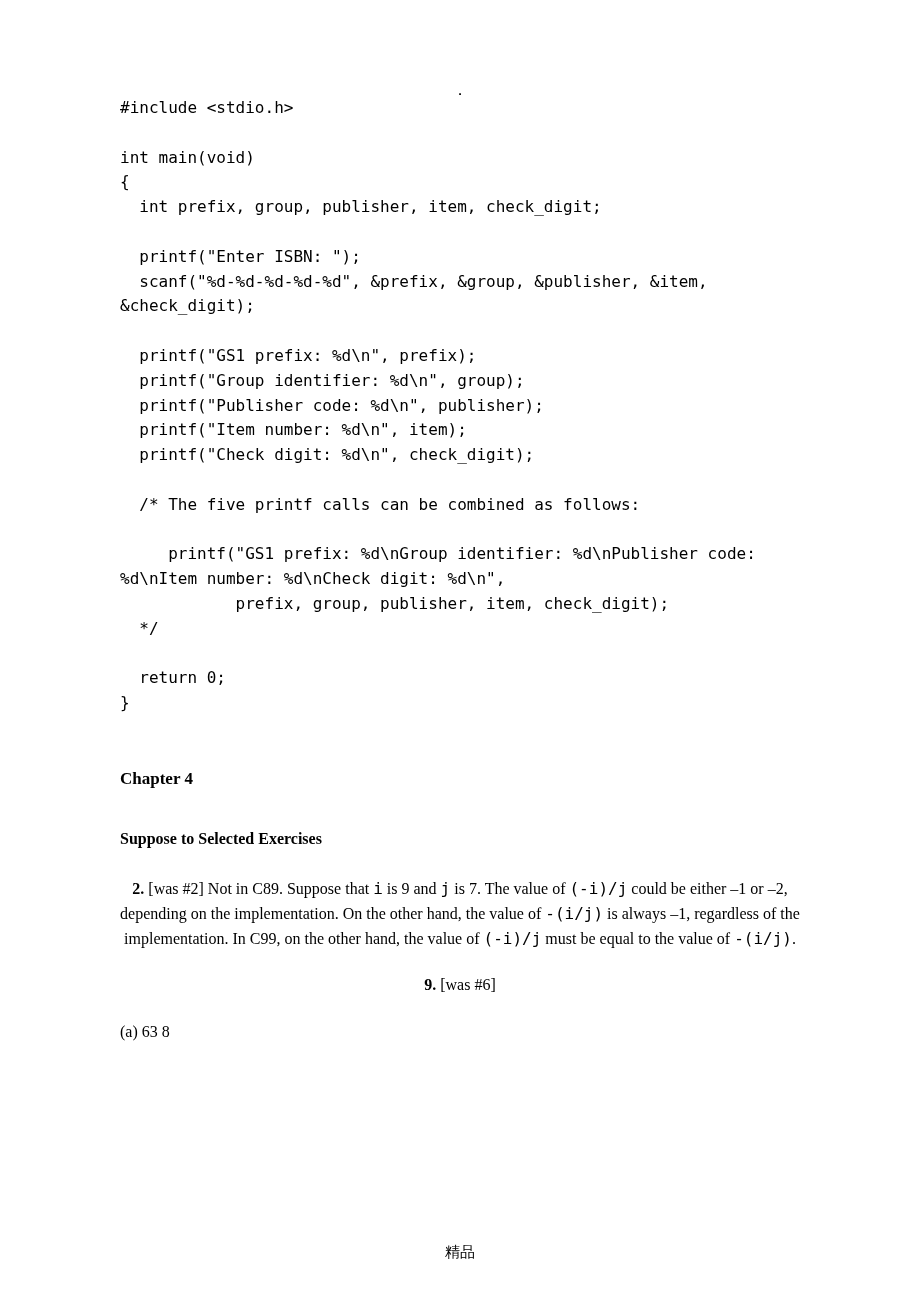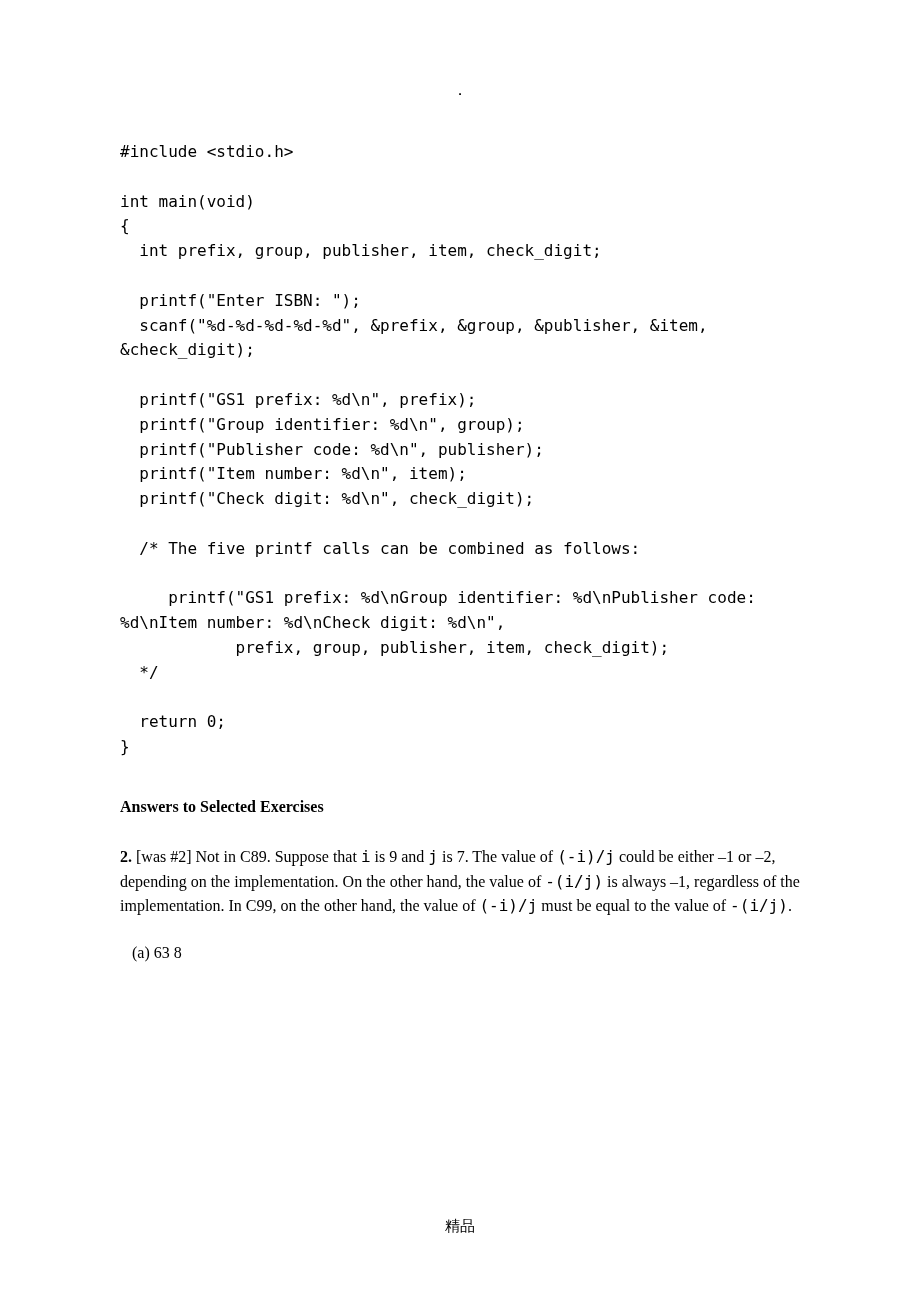--- a/index.html
+++ b/index.html
@@ -7,21 +7,21 @@
     width: 920px;
     height: 1302px;
     background: #fff;
     font-family: "SimSun", "NSimSun", "Songti SC", serif;
     font-size: 16px;
     line-height: 1.55;
     color: #000;
     position: relative;
   }
   .page {
-    padding: 100px 120px 0 120px;
+    padding: 56px 120px 0 120px;
   }
   .dot-top {
     position: absolute;
     left: 0; right: 0; top: 78px;
     text-align: center;
     font-size: 16px;
   }
   .code {
     font-family: "SimSun", "NSimSun", monospace;
     white-space: pre-wrap;
@@ -39,32 +39,32 @@
   }
   .h2 {
     font-weight: bold;
     font-size: 16px;
     margin-top: 35px;
   }
   .para {
     margin-top: 25px;
     font-size: 16px;
     line-height: 1.55;
+    text-align: center;
   }
   .q9 { margin-top: 22px; }
   .list {
     margin-top: 22px;
-    margin-left: 12px;
   }
   .list div { line-height: 1.55; }
   .b { font-weight: bold; }
   .mono { font-family: "SimSun","NSimSun",monospace; }
   .footer {
     position: absolute;
-    left: 0; right: 0; bottom: 64px;
+    left: 0; right: 0; bottom: 38px;
     text-align: center;
     font-size: 15px;
   }
 </style>
 </head>
 <body>
 
 <div class="dot-top">．</div>
 
 <div class="page">
@@ -86,27 +86,31 @@
 
   /* The five printf calls can be combined as follows:
 
      printf("GS1 prefix: %d\nGroup identifier: %d\nPublisher code: %d\nItem number: %d\nCheck digit: %d\n",
             prefix, group, publisher, item, check_digit);
   */
 
   return 0;
 }</div>
 
+  <div class="h1">Chapter 4</div>
 
-  <div class="h2">Answers to Selected Exercises</div>
+  <div class="h2">Suppose to Selected Exercises</div>
 
   <div class="para">
     <span class="b">2.</span><span> [was #2] </span><span>Not in C89. Suppose that </span><span class="mono">i</span><span> is 9 and </span><span class="mono">j</span><span> is 7. The value of </span><span class="mono">(-i)/j</span><span> could be either –1 or –2, depending on the implementation. On the other hand, the value of </span><span class="mono">-(i/j)</span><span> is always –1, regardless of the implementation. In C99, on the other hand, the value of </span><span class="mono">(-i)/j</span><span> must be equal to the value of </span><span class="mono">-(i/j)</span><span>.</span>
   </div>
 
+  <div class="para q9">
+    <span class="b">9.</span><span> [was #6]</span>
+  </div>
 
   <div class="list">
     <div>(a) 63 8</div>
   </div>
 
 </div>
 
 <div class="footer">精品</div>
 
 </body></html>

